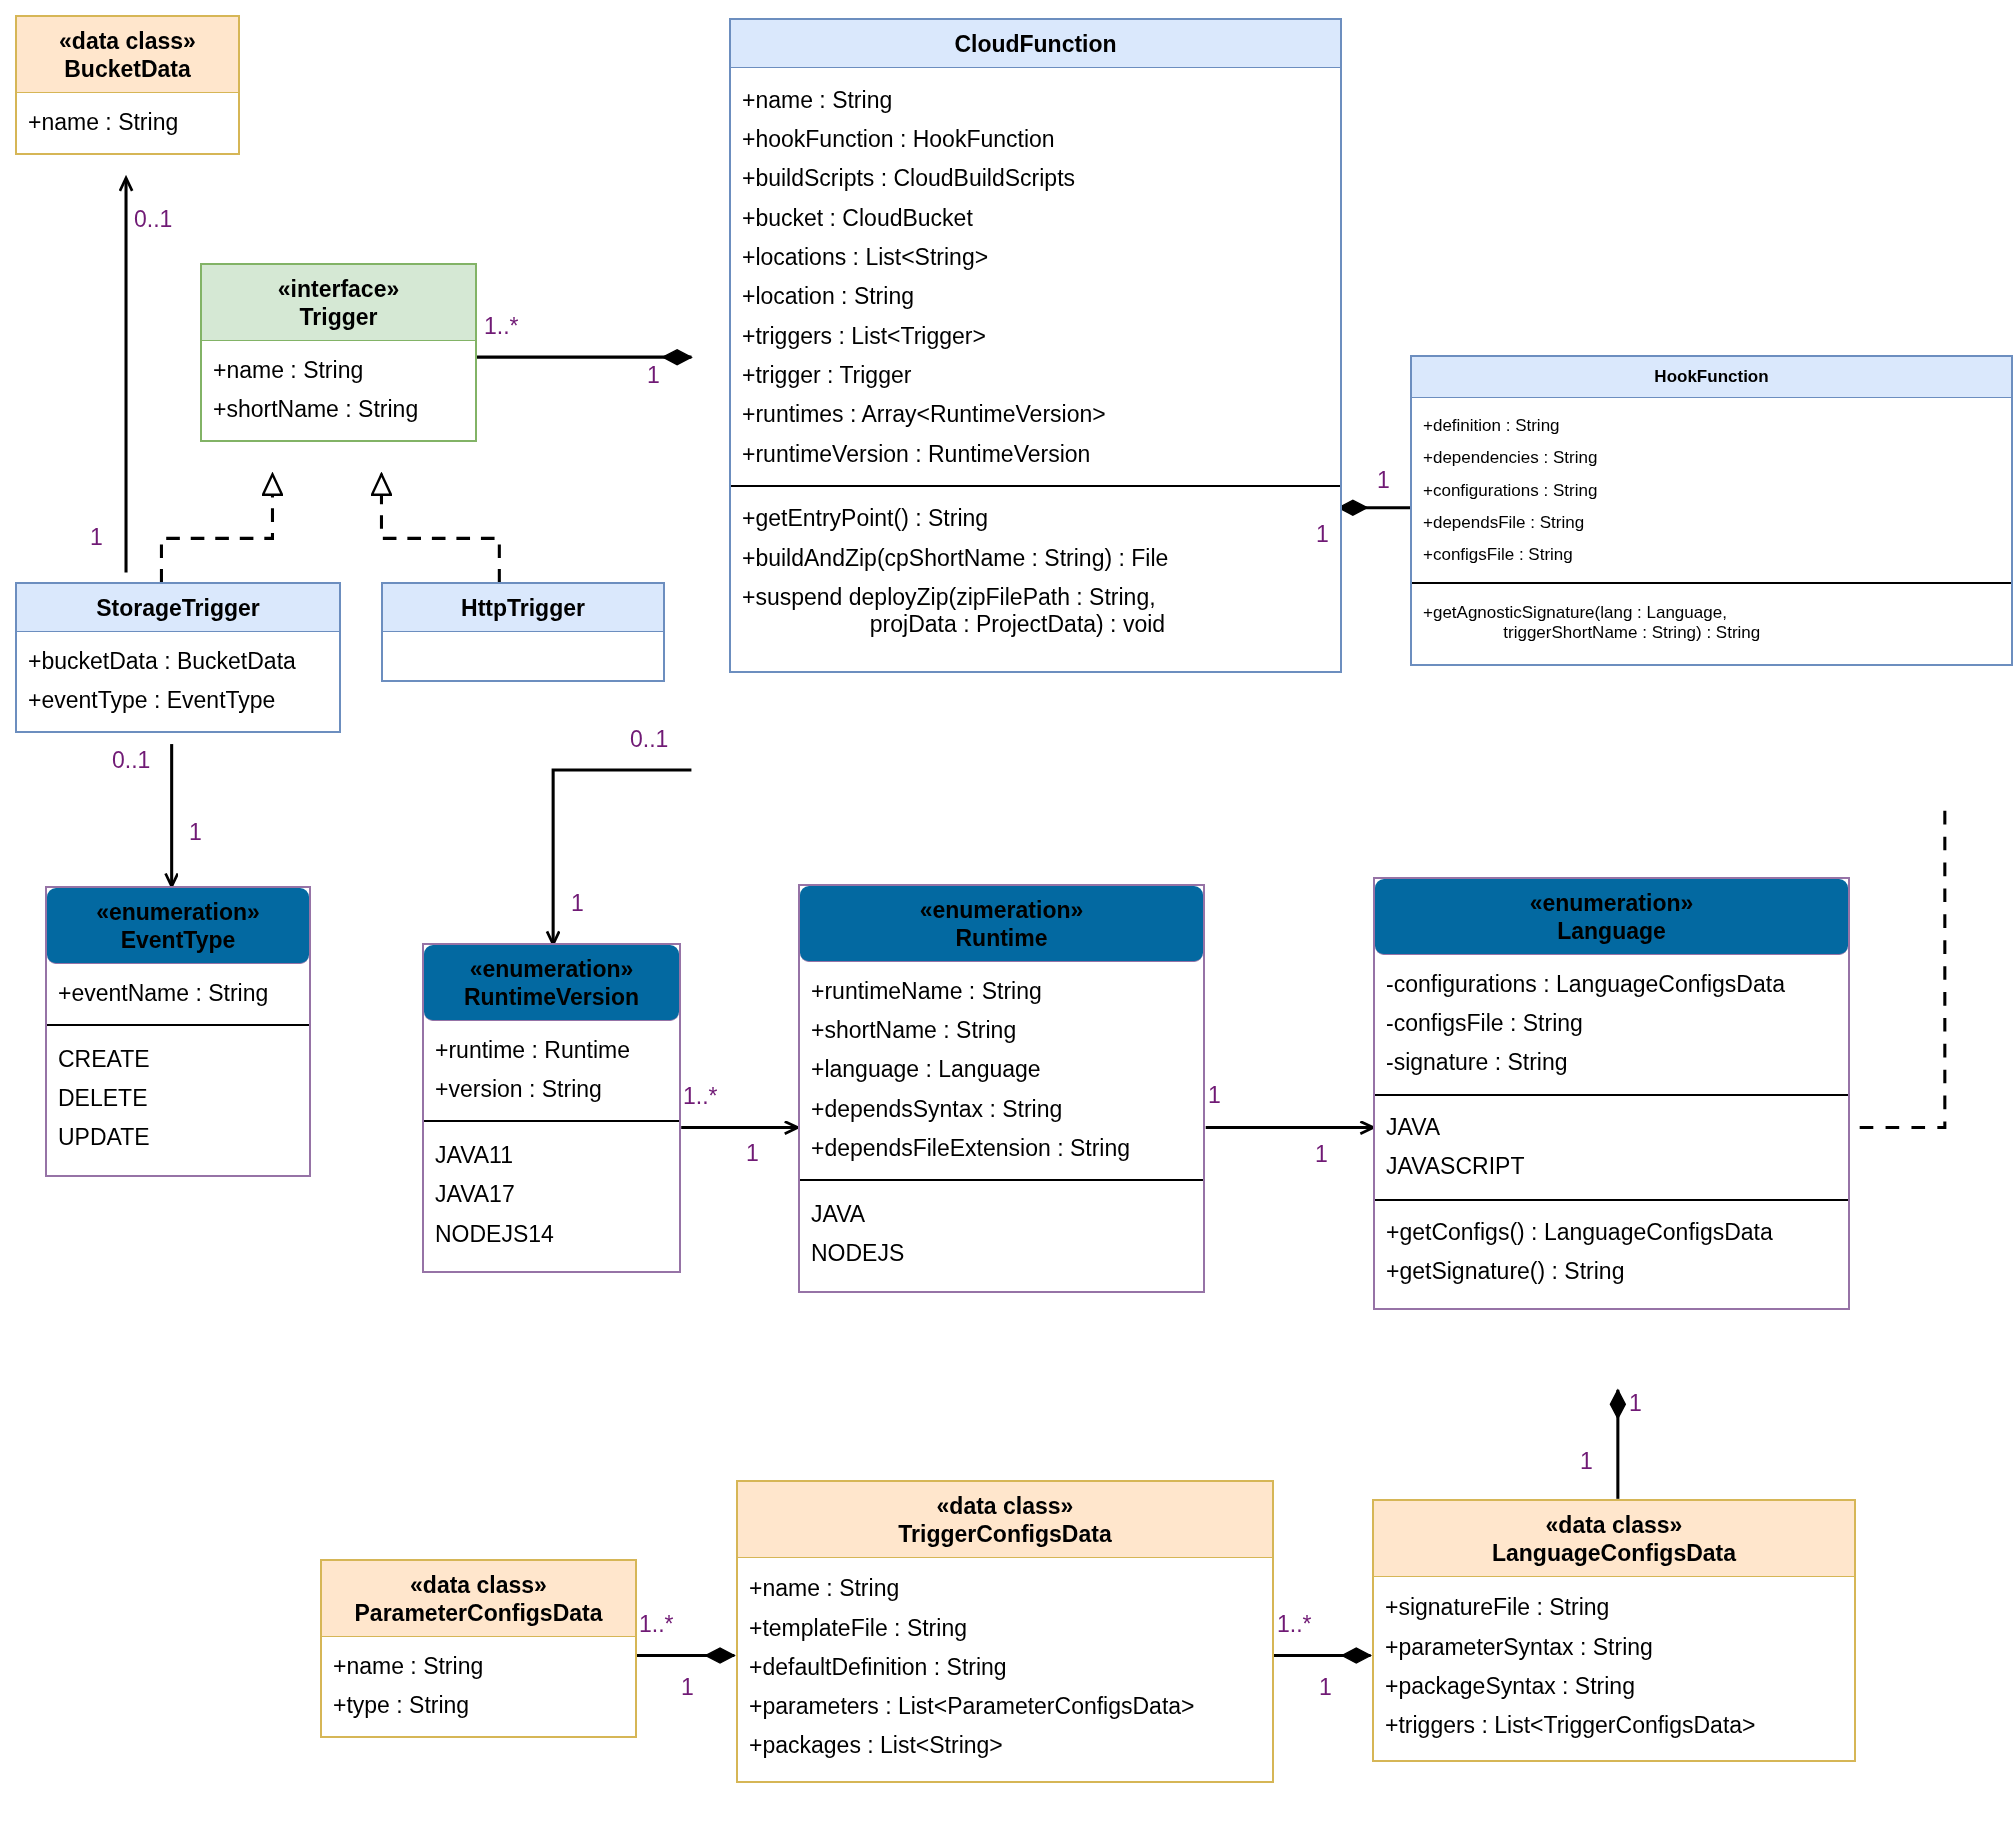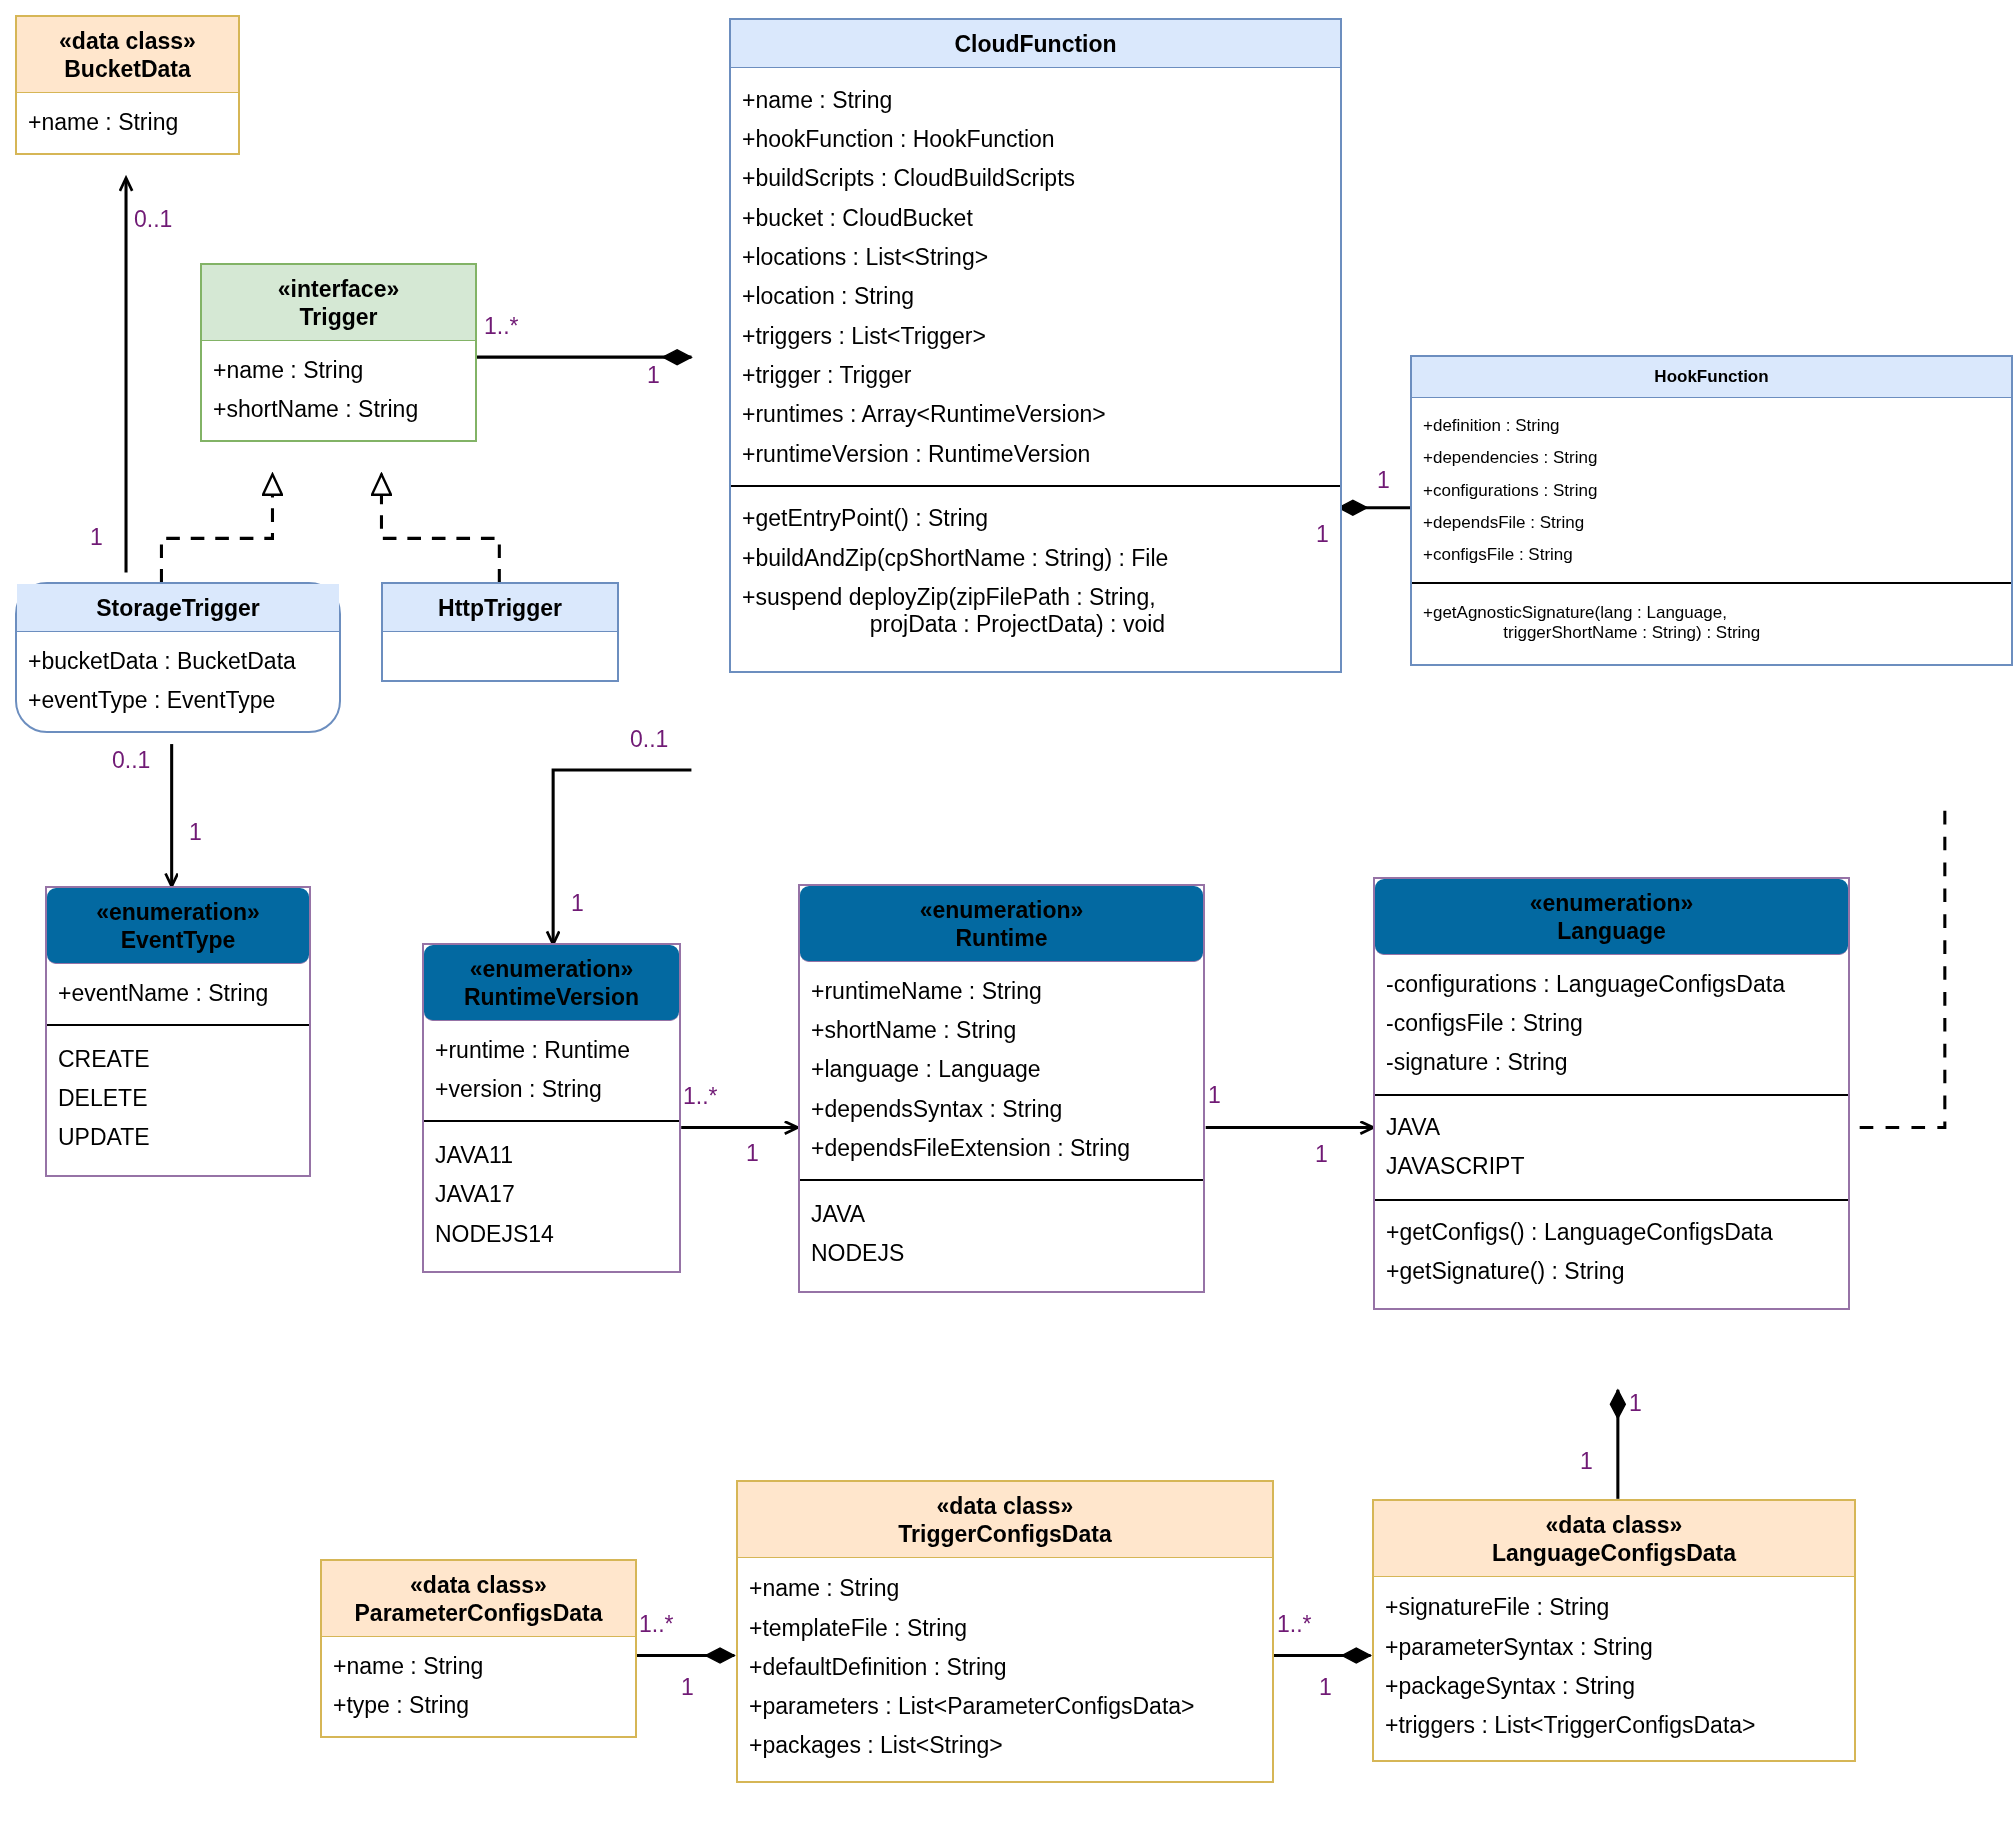--- a/index.html
+++ b/index.html
@@ -184,31 +184,31 @@
       <div class="attr">+configurations : String</div>
       <div class="attr">+dependsFile : String</div>
       <div class="attr">+configsFile : String</div>
     </div>
     <div class="sect sep" style="padding-top:12.3px; padding-bottom:15px;">
       <div class="attr">+getAgnosticSignature(lang : Language,
                  triggerShortName : String) : String</div>
     </div>
   </div>
 
-  <div class="node blue" style="left:15px; top:582px; width:326px; font-size:23px;border-radius:32px;">
+  <div class="node blue" style="left:15px; top:582px; width:326px; font-size:23px;">
     <div class="nhead">
       <span class="nname">StorageTrigger</span>
     </div>
     <div class="sect">
       <div class="attr">+bucketData : BucketData</div>
       <div class="attr">+eventType : EventType</div>
     </div>
   </div>
 
-  <div class="node blue" style="left:381px; top:582px; width:238px; font-size:23px;">
+  <div class="node blue" style="left:381px; top:582px; width:284px; font-size:23px;">
     <div class="nhead">
       <span class="nname">HttpTrigger</span>
     </div>
     <div class="sect" style="height:48px; padding:0;"></div>
   </div>
 
   <div class="node purple" style="left:45px; top:886px; width:266px; font-size:23px;">
     <div class="nhead">
       <span class="ster">«enumeration»</span>
       <span class="nname">EventType</span>

